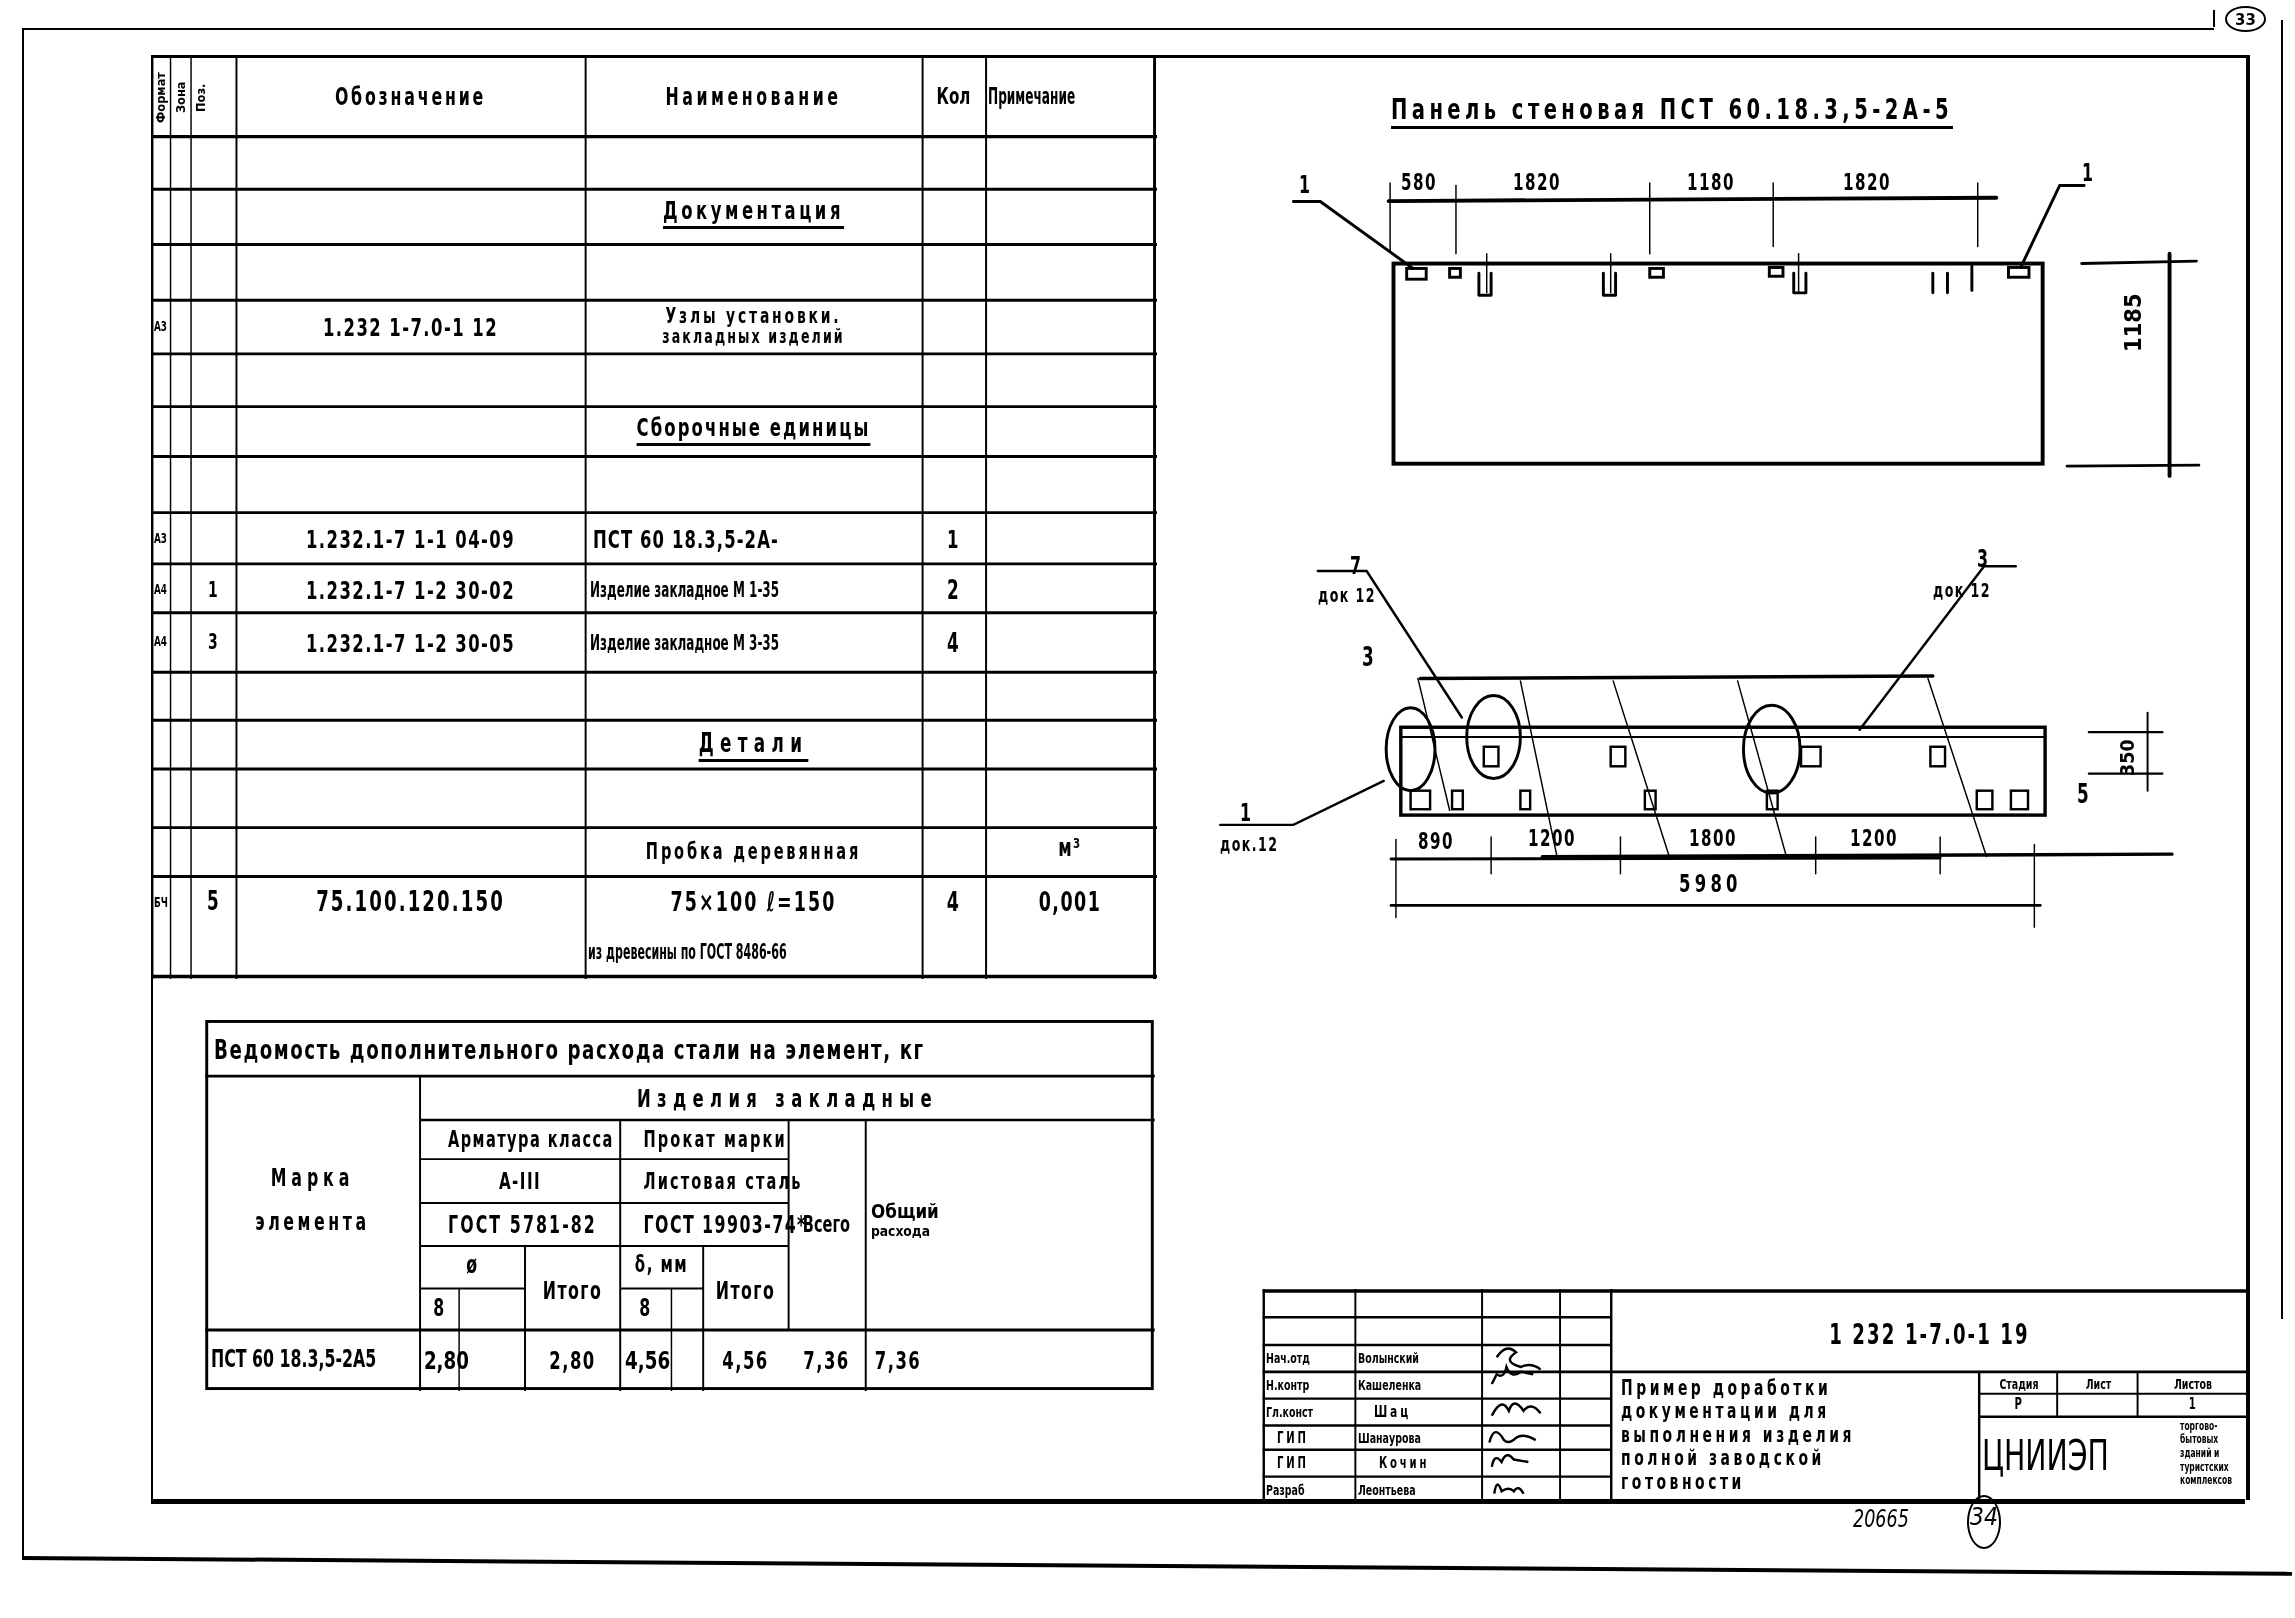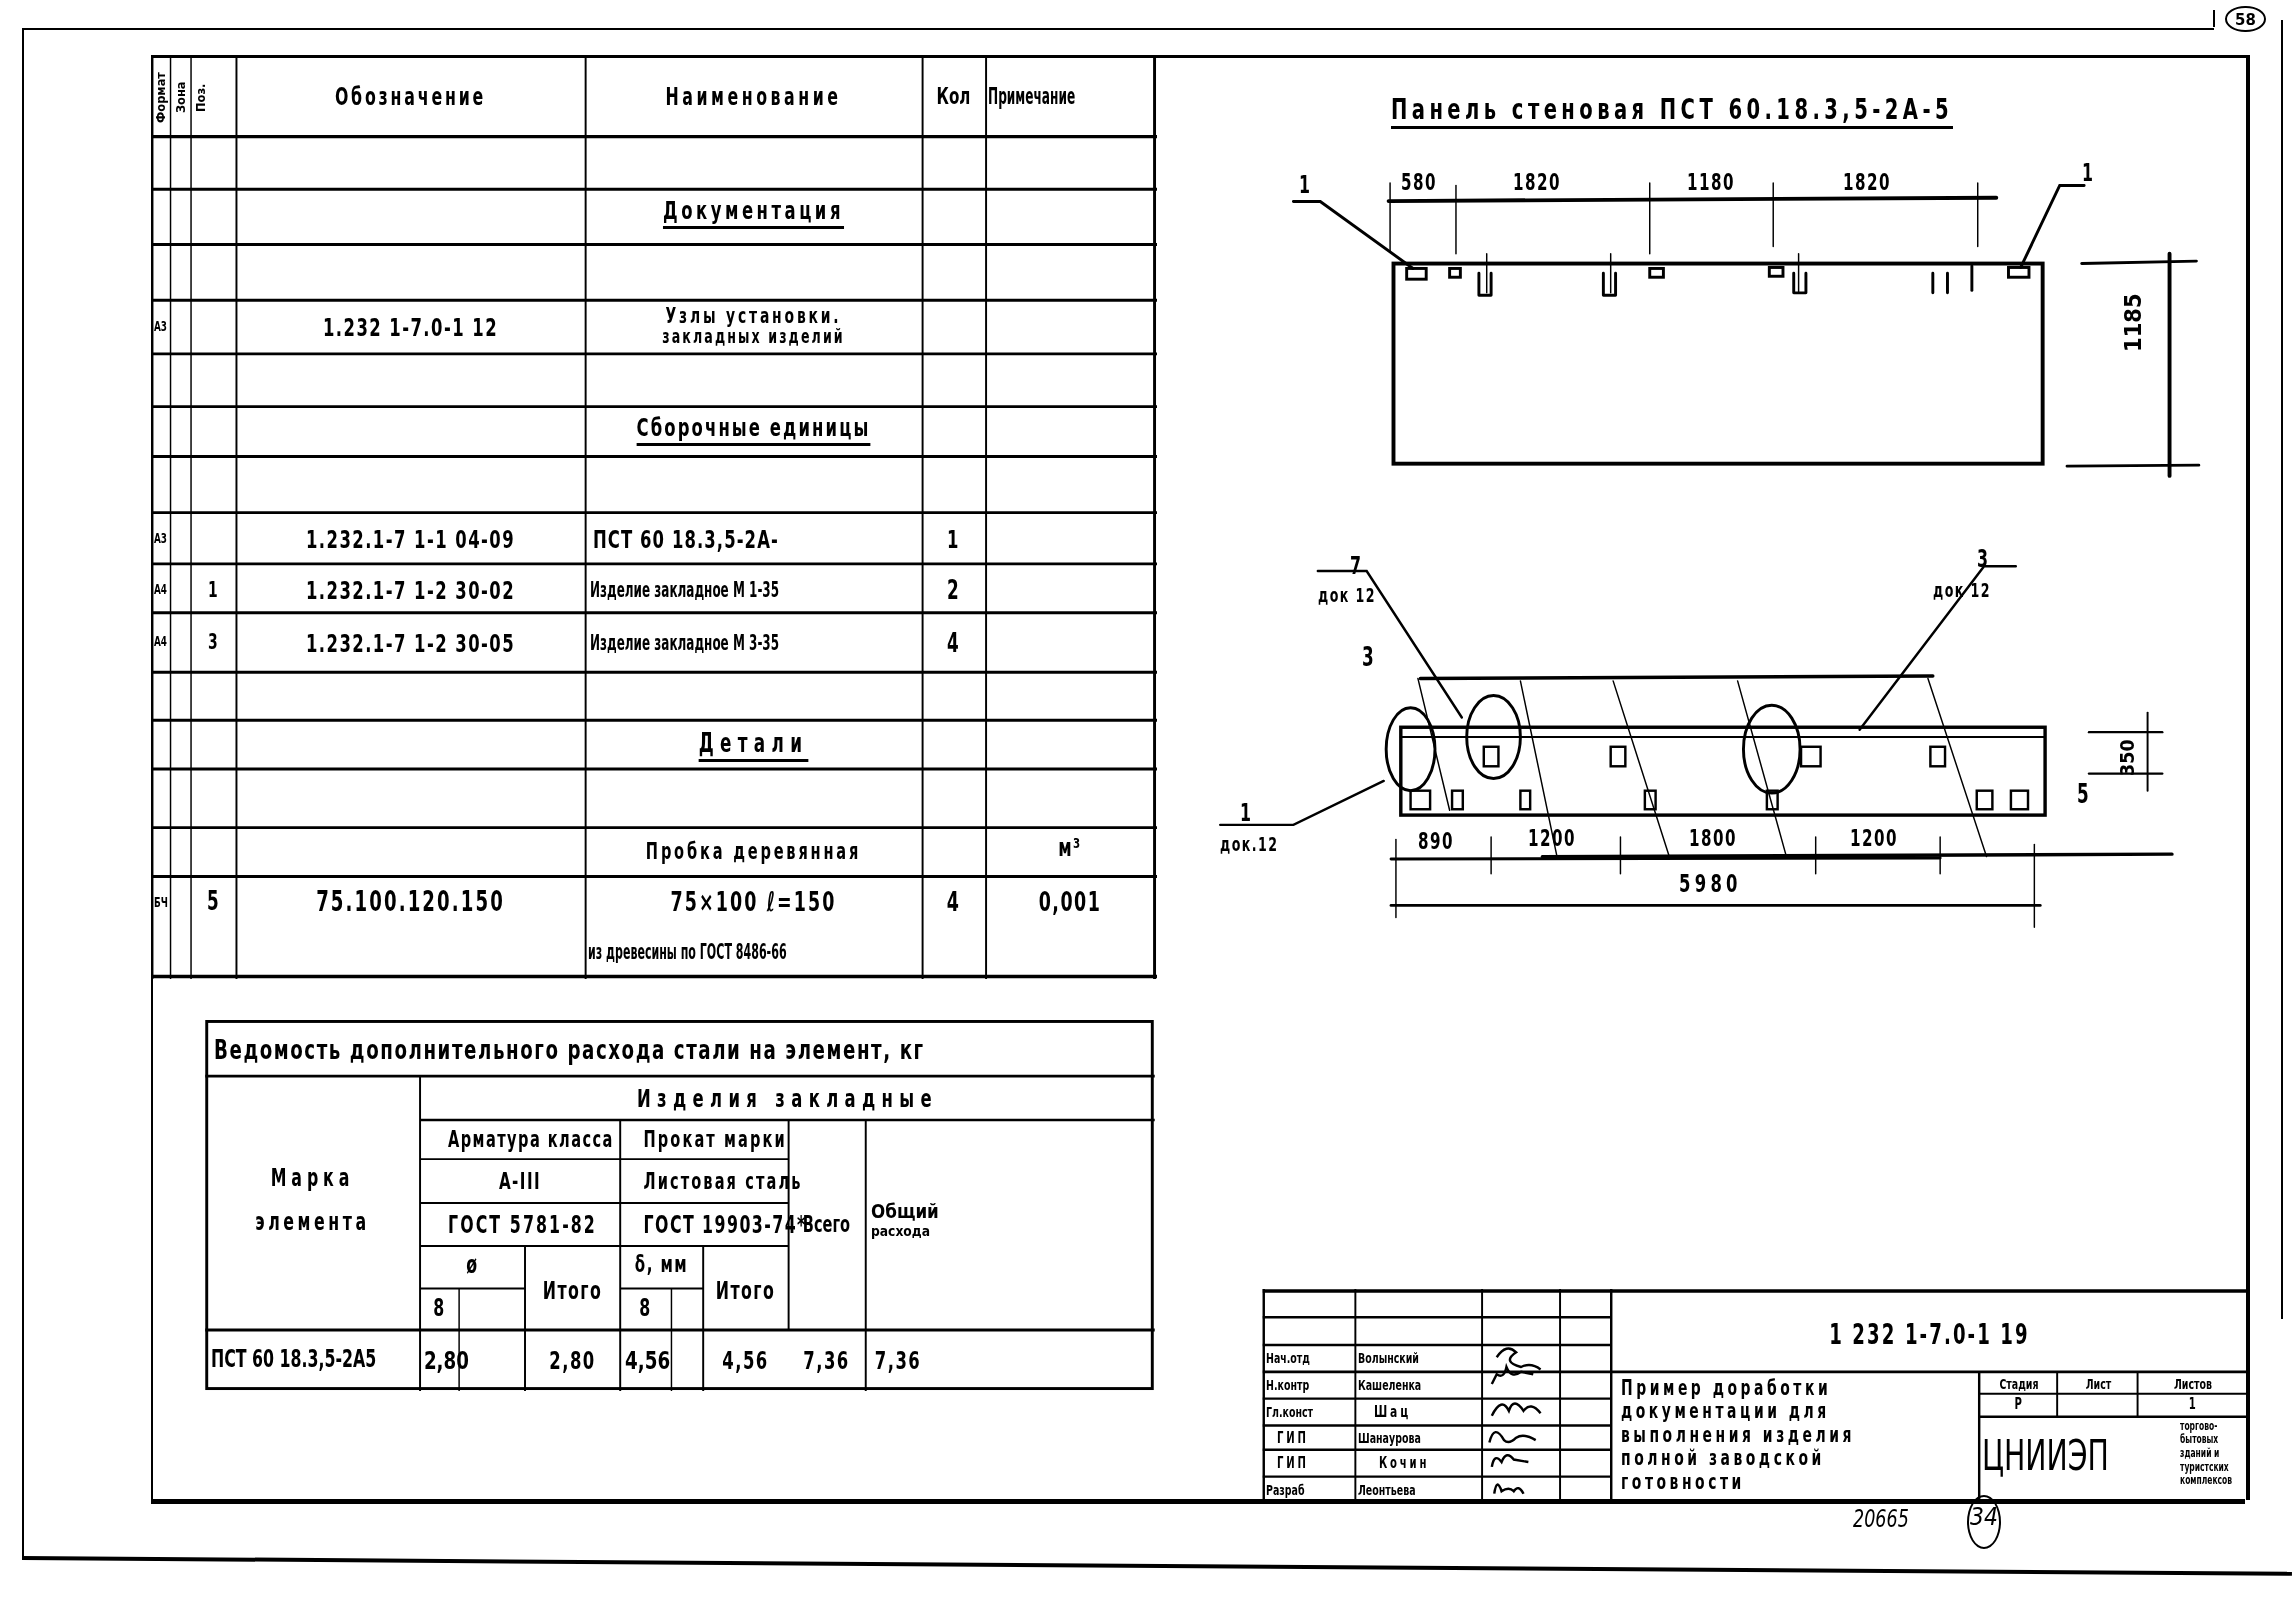--- a/index.html
+++ b/index.html
@@ -22,21 +22,21 @@
 <div class="ln" style="left:2281px;top:19.5px;width:2px;height:1299px;"></div>
 <div class="ln" style="left:22px;top:1556px;width:2270px;height:3.9px;transform:rotate(0.4deg);transform-origin:left;"></div>
 
 <div class="ln" style="left:151px;top:56px;width:2.4px;height:1448px;"></div>
 <div class="ln" style="left:151px;top:55px;width:2099px;height:2.9px;"></div>
 <div class="ln" style="left:2246px;top:55px;width:3.9px;height:1445px;"></div>
 <div class="ln" style="left:151px;top:1499px;width:2094px;height:4.9px;"></div>
 
 <div class="ln" style="left:2213px;top:9.8px;width:1.5px;height:17px;"></div>
 <div class="abs" style="left:2225px;top:5.9px;width:37px;height:22.5px;border:2.4px solid #000;border-radius:50%;display:flex;align-items:center;justify-content:center;font-weight:bold;font-size:16.6px;">
-  <span>58</span>
+  <span>33</span>
 </div>
 
 <div class="abs" style="left:151px;top:56px;width:1006px;height:923px;">
   <svg width="1006" height="923" viewBox="0 0 2060 1890">
     <g stroke="#000" fill="none">
 
       <line x1="2" y1="0" x2="2" y2="1890" stroke-width="6"></line>
       <line x1="40" y1="0" x2="40" y2="1890" stroke-width="3"></line>
       <line x1="82" y1="0" x2="82" y2="1890" stroke-width="3"></line>
       <line x1="175" y1="0" x2="175" y2="1890" stroke-width="4"></line>

